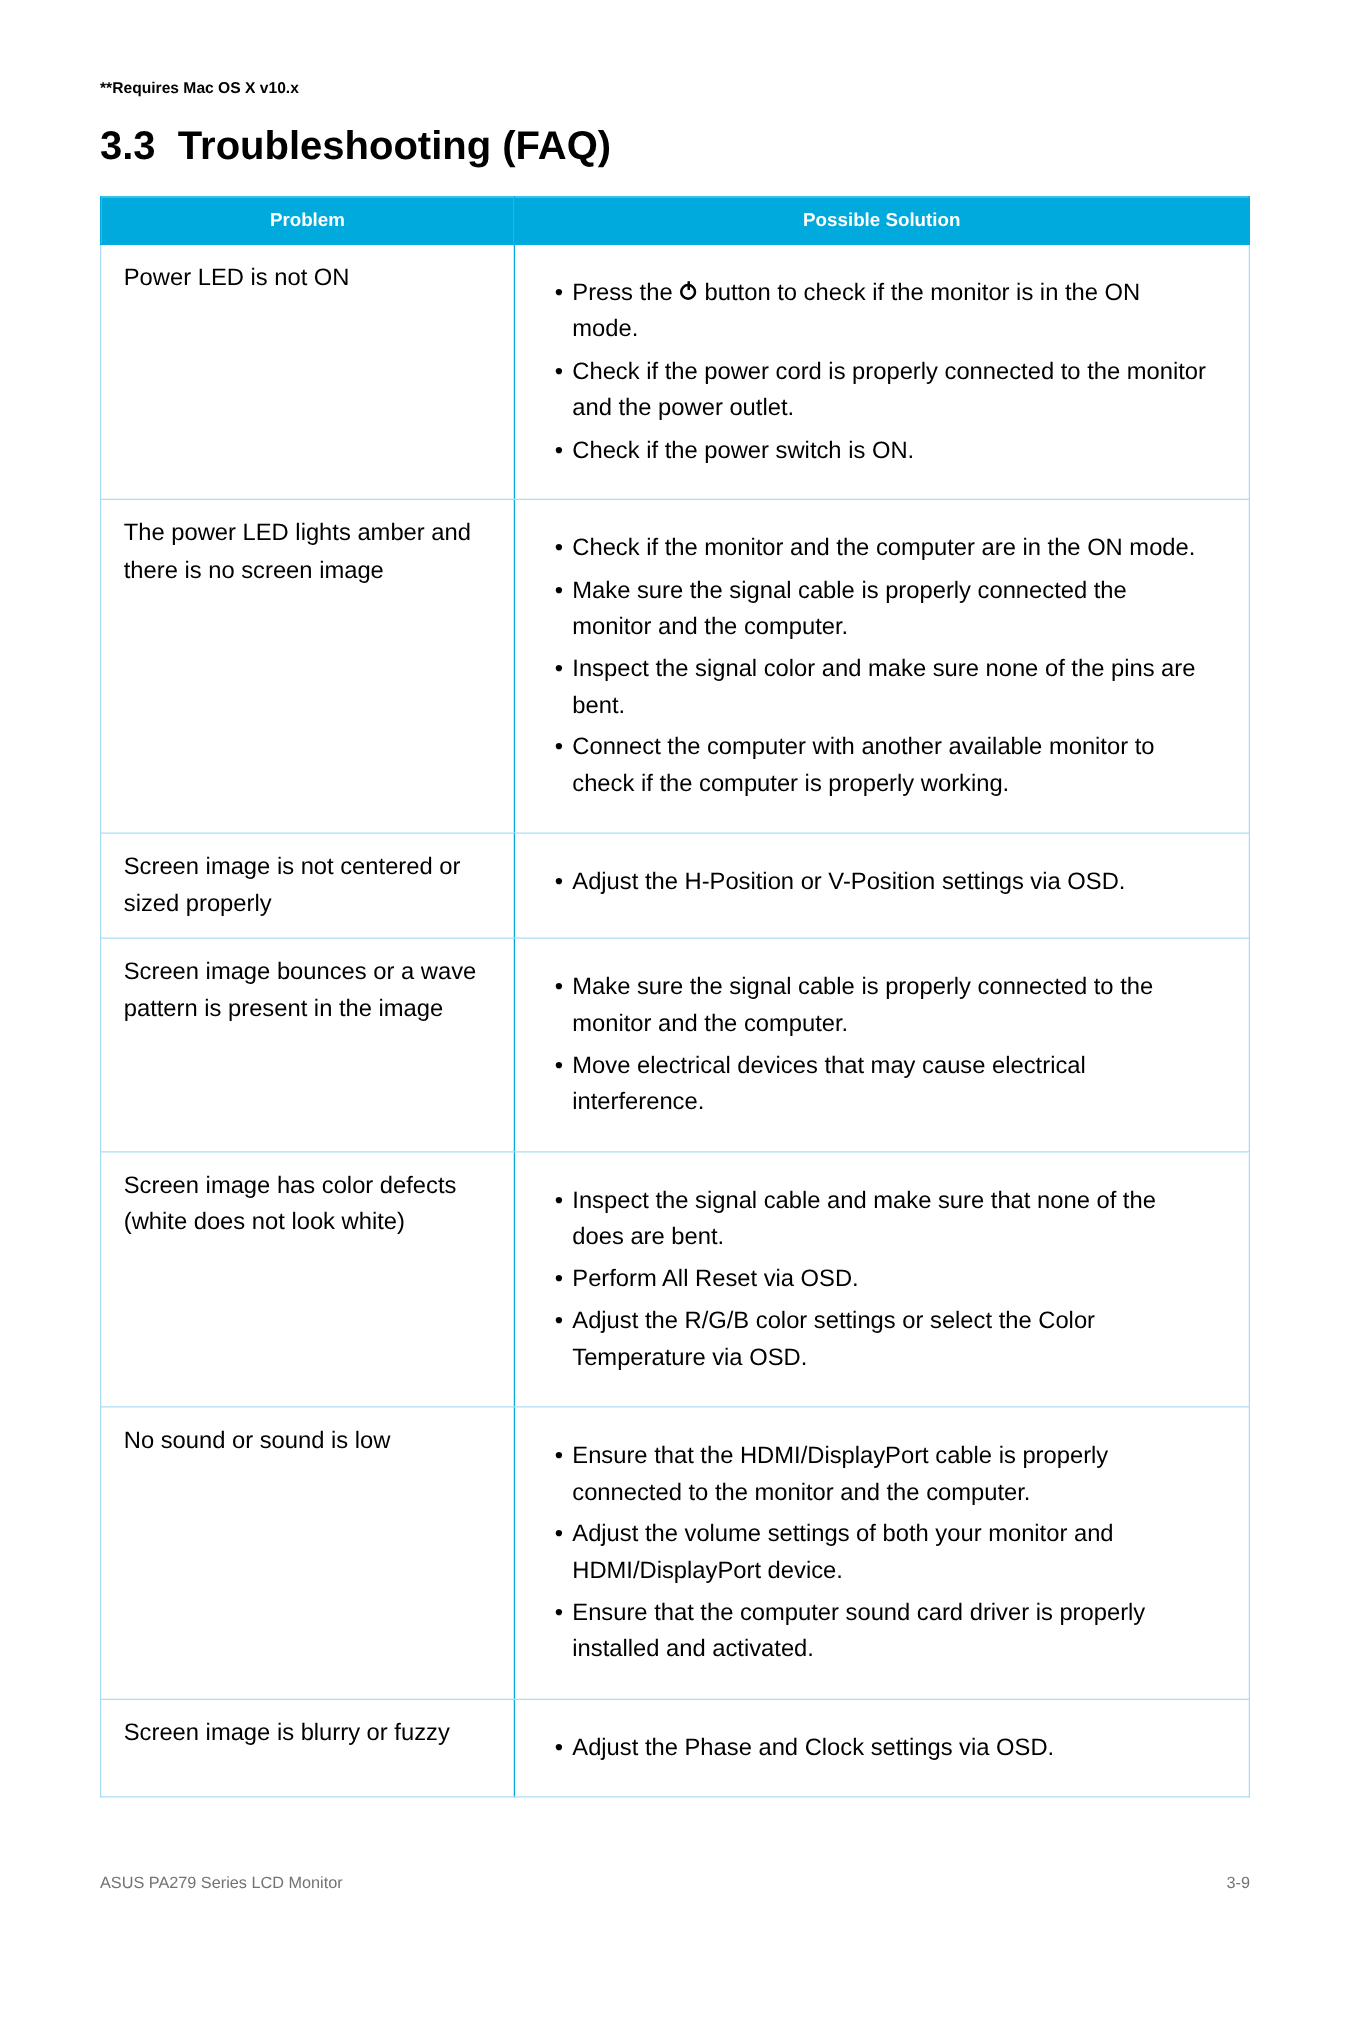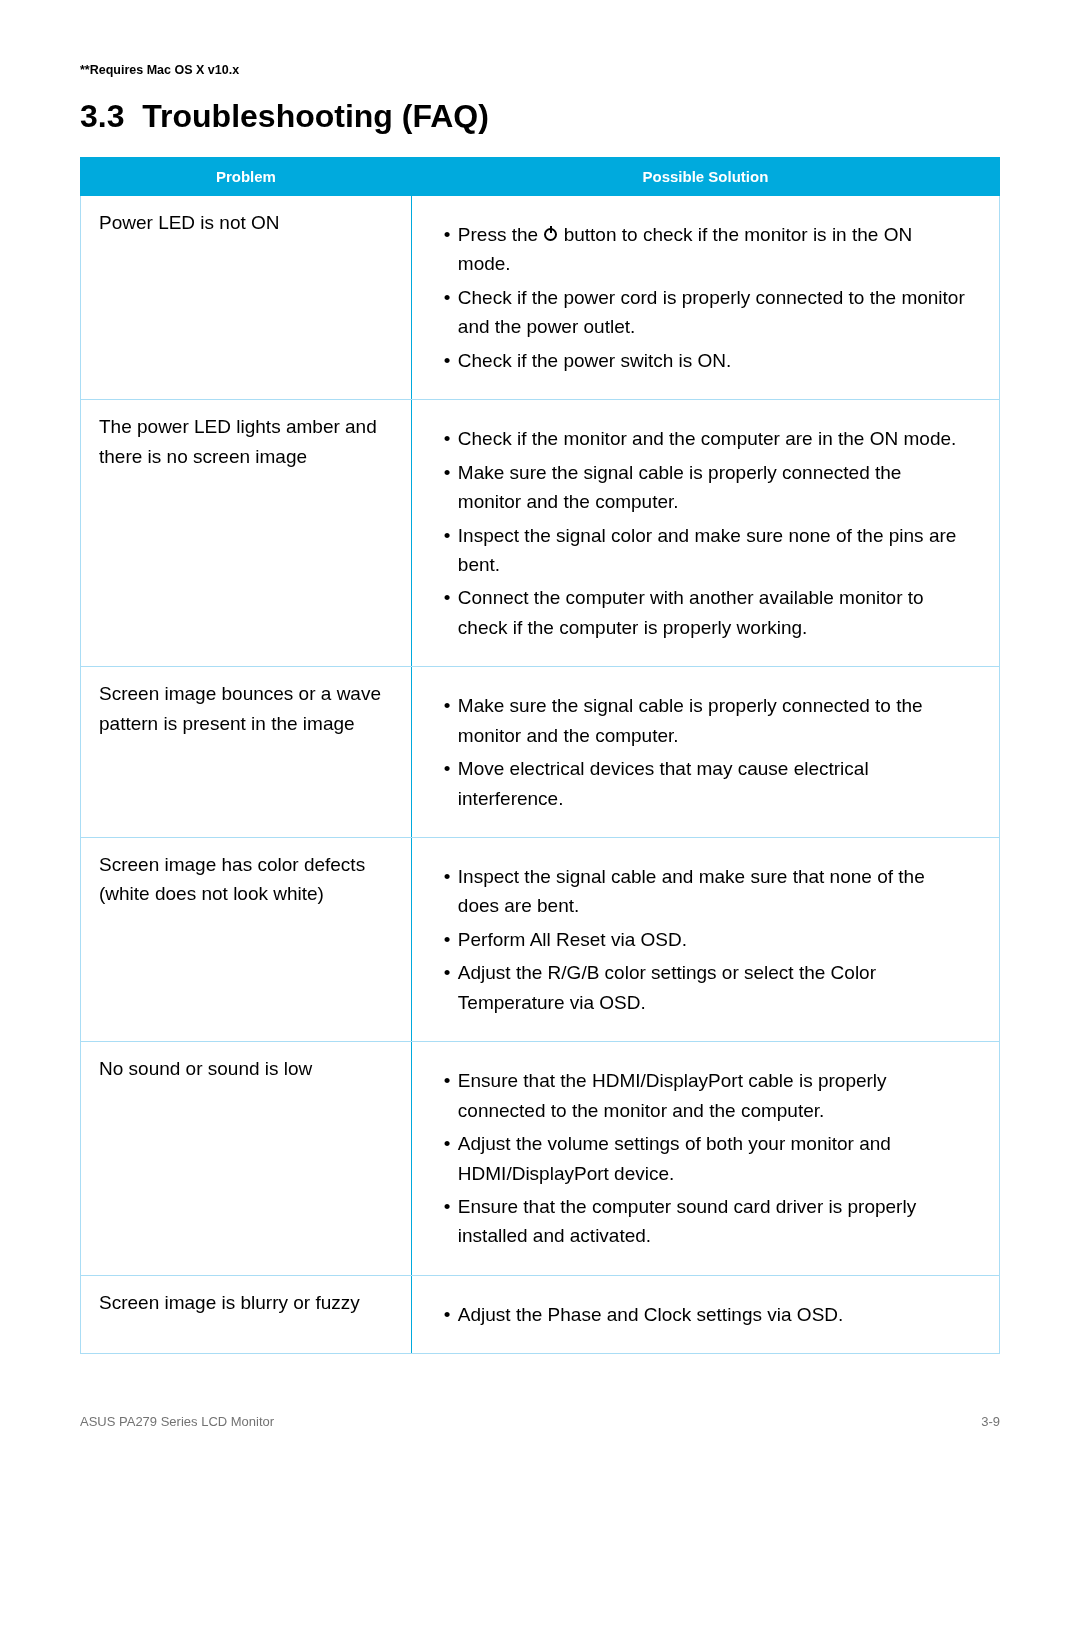--- a/index.html
+++ b/index.html
@@ -140,20 +140,28 @@
         <td>
           <ul class="solution-list">
             <li>Check if the monitor and the computer are in the ON mode.</li>
             <li>Make sure the signal cable is properly connected the monitor and the computer.</li>
             <li>Inspect the signal color and make sure none of the pins are bent.</li>
             <li>Connect the computer with another available monitor to check if the computer is properly working.</li>
           </ul>
         </td>
       </tr>
       <tr>
+        <td>Screen image is not centered or sized properly</td>
+        <td>
+          <ul class="solution-list">
+            <li>Adjust the H-Position or V-Position settings via OSD.</li>
+          </ul>
+        </td>
+      </tr>
+      <tr>
         <td>Screen image bounces or a wave pattern is present in the image</td>
         <td>
           <ul class="solution-list">
             <li>Make sure the signal cable is properly connected to the monitor and the computer.</li>
             <li>Move electrical devices that may cause electrical interference.</li>
           </ul>
         </td>
       </tr>
       <tr>
         <td>Screen image has color defects (white does not look white)</td>

